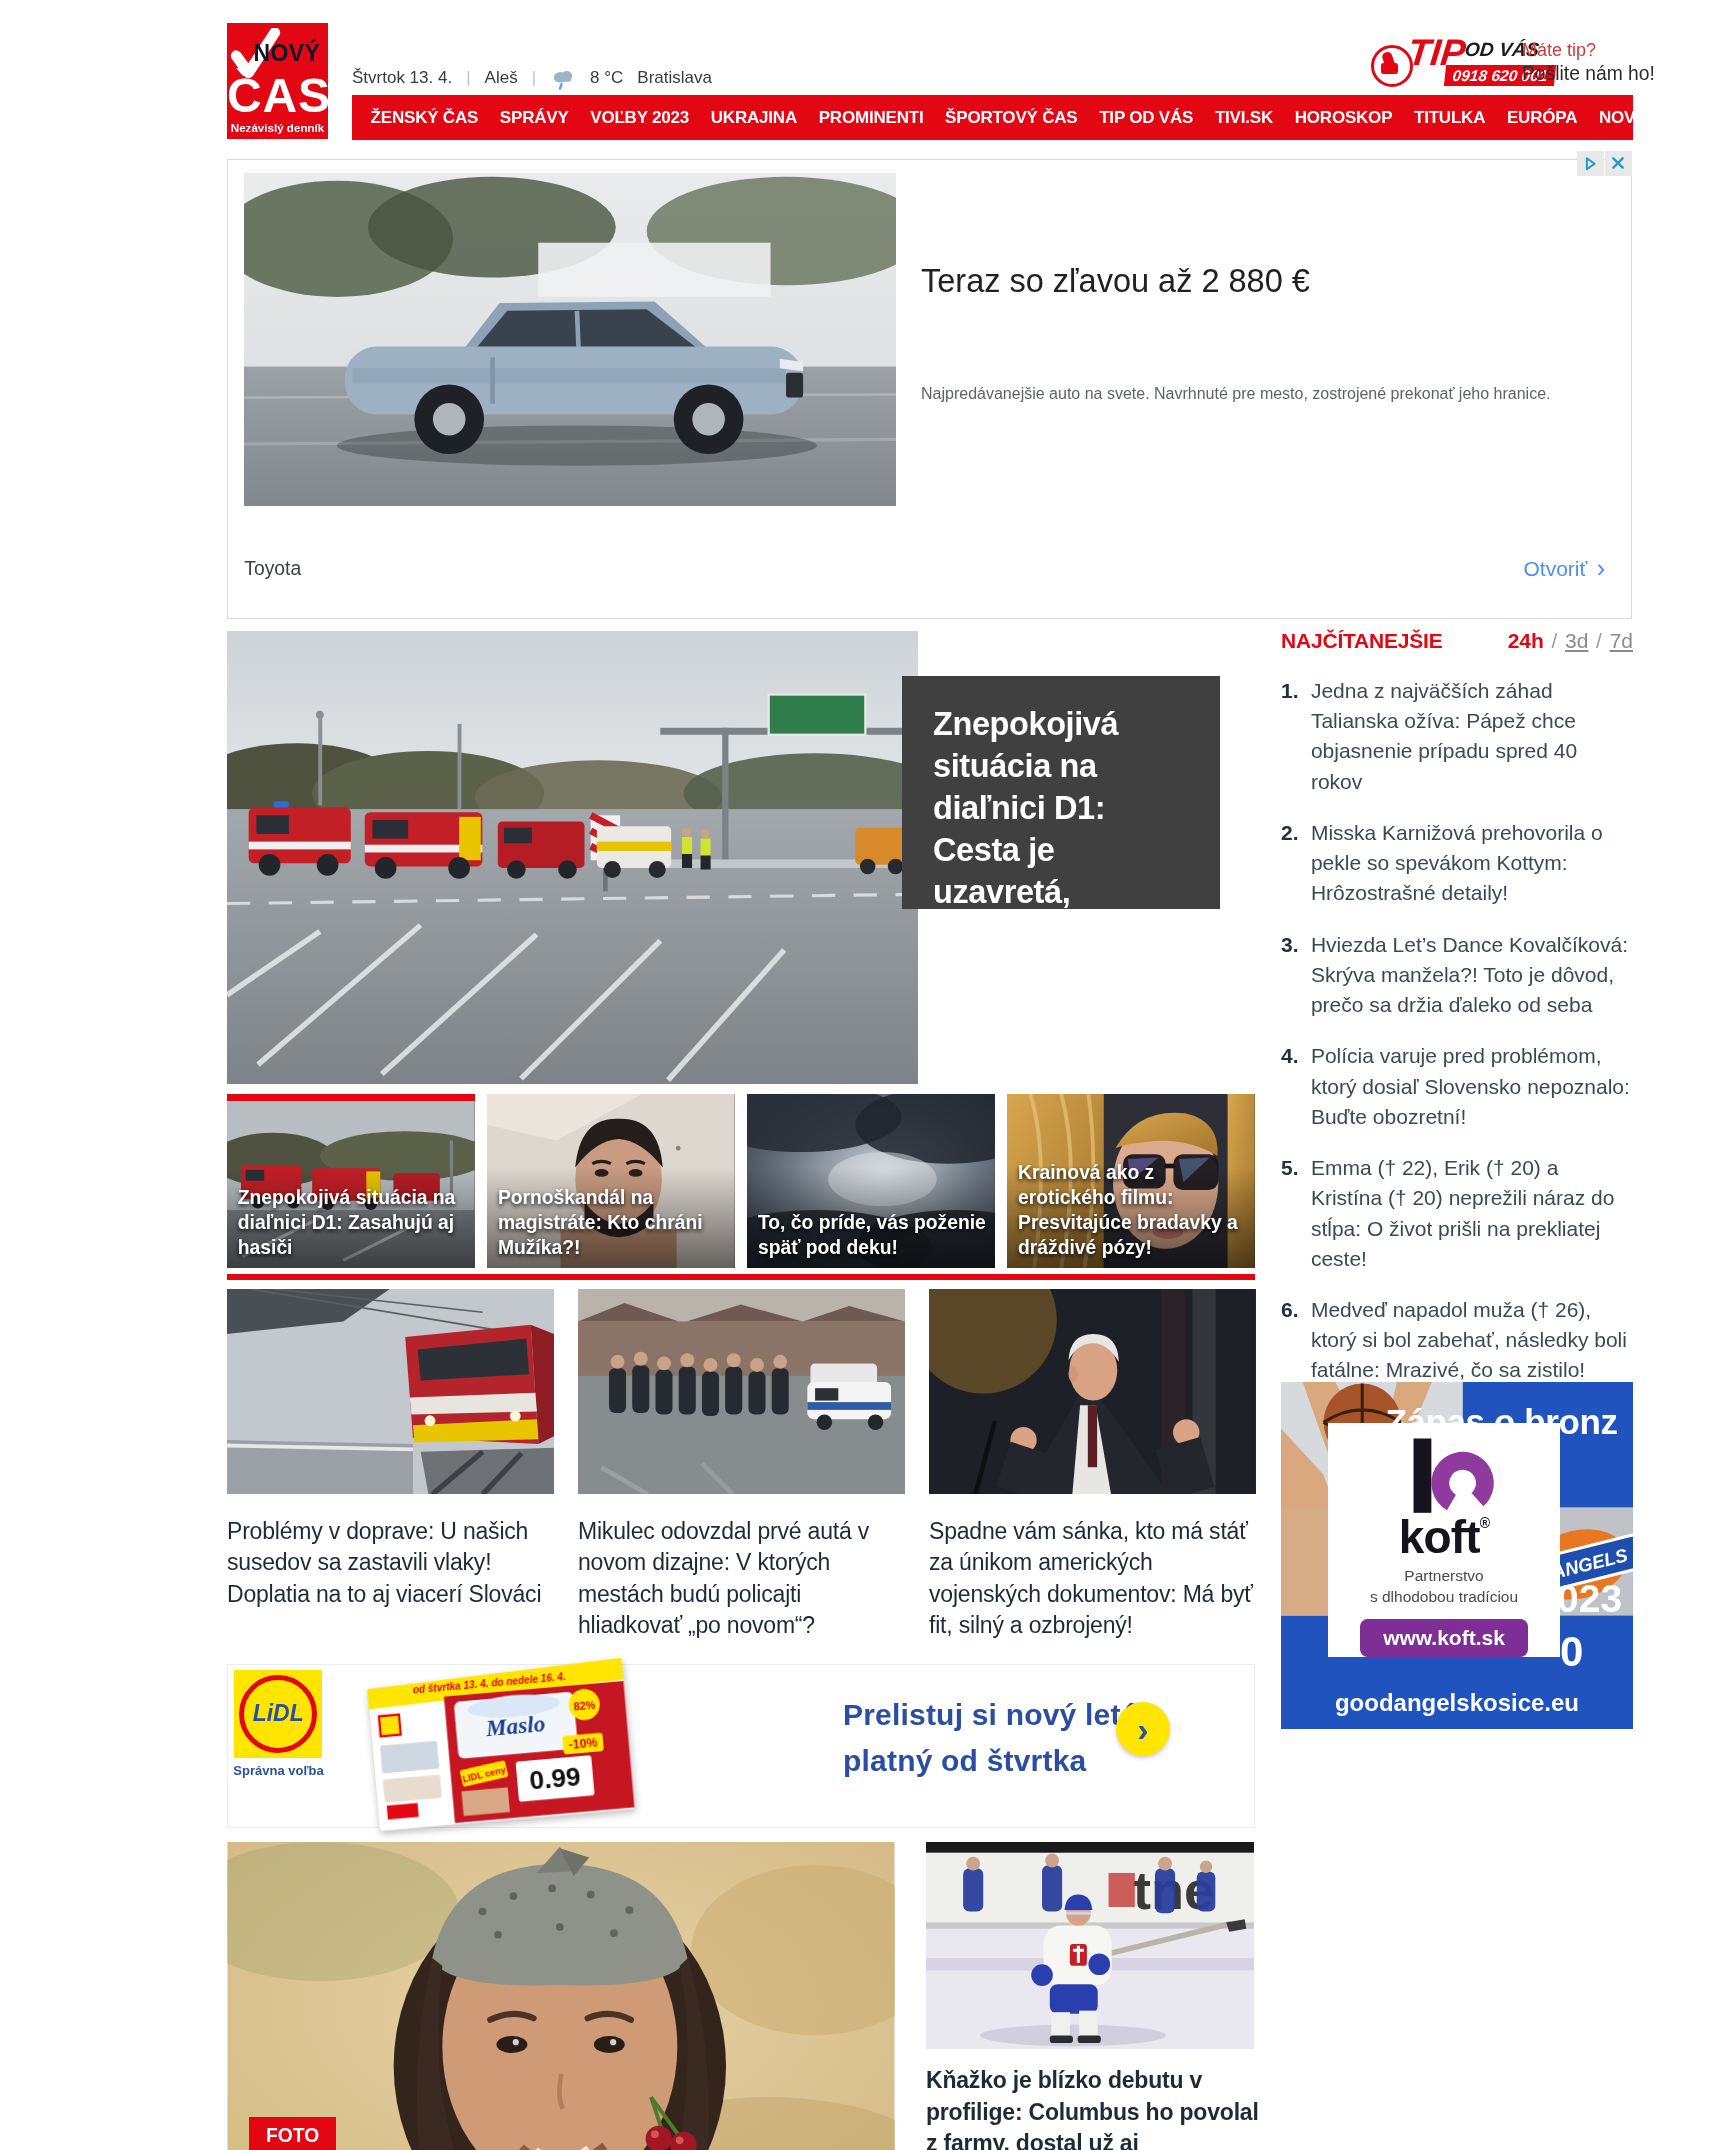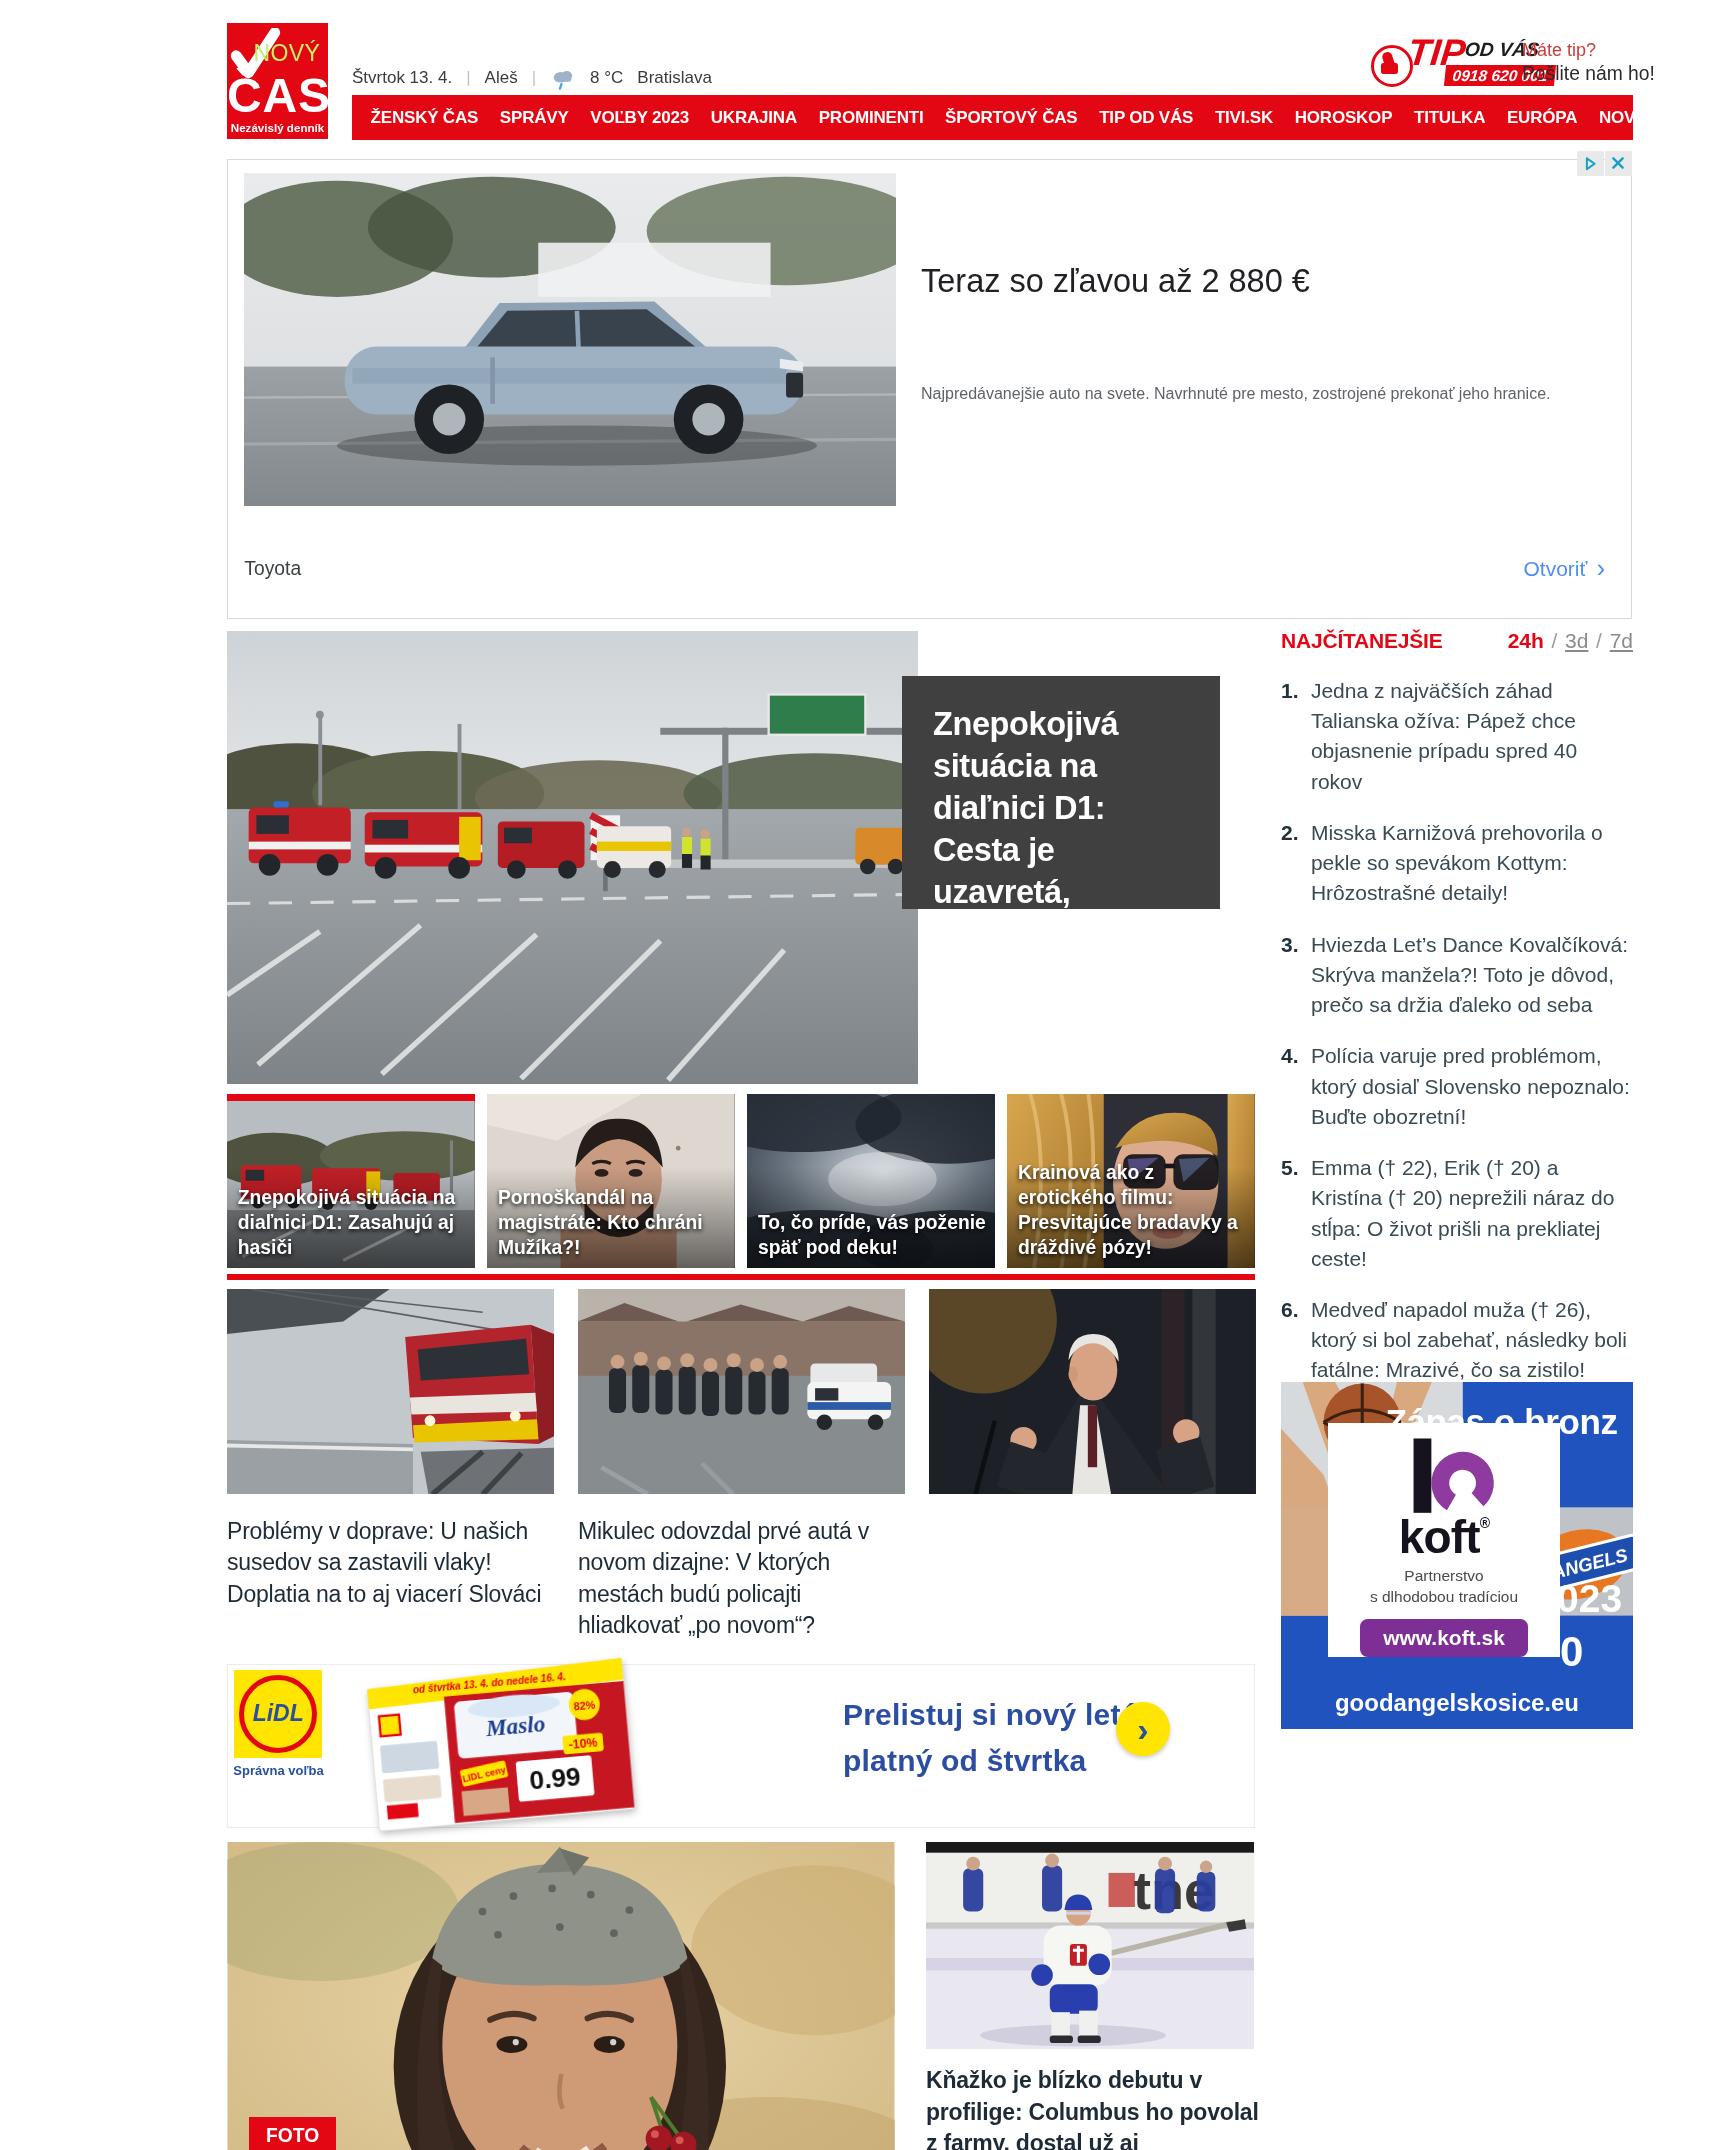--- a/index.html
+++ b/index.html
@@ -2,21 +2,21 @@
 <html lang="sk" style="font-size:12.4px"><head>
 <meta charset="utf-8">
 <style>
   html,body{margin:0;padding:0;background:#ffffff;}
   #page{position:relative;width:1723px;height:2151px;background:#fff;overflow:hidden;
         font-family:"Liberation Sans",sans-serif;}
   .abs{position:absolute;}
 
   
   .logo-box{left:227px;top:23px;width:101px;height:116px;background:#e30613;z-index:6;}
-  .logo-top{position:absolute;right:7.7px;top:17px;color:#bef264;font-weight:normal;font-size:23px;letter-spacing:0.4px;}
+  .logo-top{position:absolute;right:7.7px;top:17px;color:#0f172a;font-weight:bold;font-size:23px;letter-spacing:0.4px;}
   .logo-main{position:absolute;left:0;right:0;top:45px;text-align:center;color:#fff;font-weight:bold;font-size:48px;letter-spacing:0.8px;}
   .logo-tag{position:absolute;left:0;right:0;bottom:5.4px;text-align:center;color:#fff;font-weight:bold;font-size:11.6px;}
   .meta-row{left:352px;top:65px;display:flex;align-items:center;gap:14px;font-size:17px;color:#3b3b3b;}
   .meta-sep{color:#c3c3c3;}
   .tip-logo{left:1371px;top:37px;width:139px;height:54px;}
   .tip-thumb{position:absolute;left:0;top:7.7px;width:36px;height:36px;border:3.1px solid #e30613;border-radius:50%;background:#fff;}
   .tip-thumb i{position:absolute;left:9.3px;top:4.6px;width:10px;height:14px;background:#e30613;border-radius:4.6px 4.6px 0 0;transform:rotate(-18deg);}
   .tip-thumb b{position:absolute;left:7px;top:15.5px;width:17px;height:10.8px;background:#e30613;border-radius:2.3px;}
   .tip-word{position:absolute;left:37px;top:-4.6px;color:#e30613;font-weight:bold;font-style:italic;font-size:37px;transform:skewX(-6deg);text-shadow:1.5px 1.5px 0 #fff,2.3px 2.3px 0 #9993;}
   .tip-odvas{position:absolute;left:94px;top:1.5px;color:#1d1d1d;font-weight:bold;font-style:italic;font-size:19.3px;transform:skewX(-6deg);white-space:nowrap;}
@@ -517,20 +517,21 @@
           <ellipse cx="212" cy="105" rx="31" ry="39" fill="#d8a284"></ellipse>
           <path d="M180 92 Q182 58 212 58 Q244 58 245 94 Q230 70 212 70 Q192 70 180 92 Z" fill="#e8e6e2"></path>
           <ellipse cx="186" cy="110" rx="6" ry="10" fill="#cf9876"></ellipse>
           <circle cx="122" cy="195" r="17" fill="#d8a284"></circle>
           <circle cx="332" cy="185" r="17" fill="#d8a284"></circle>
           <rect x="95" y="205" width="60" height="60" fill="#23262c" transform="rotate(18 125 235)"></rect>
           <rect x="300" y="198" width="60" height="67" fill="#23262c" transform="rotate(-16 330 230)"></rect>
           <line x1="60" y1="265" x2="85" y2="170" stroke="#0e0f12" stroke-width="6"></line>
         </svg>
       </div>
+      <div class="card-title">Spadne vám sánka, kto má stáť za únikom amerických vojenských dokumentov: Má byť fit, silný a ozbrojený!</div>
     </div>
   </div>
 
   <div class="abs lidl">
     <div class="lidl-logo">
       <div class="lidl-circle">LiDL</div>
     </div>
     <div class="lidl-slogan">Správna voľba</div>
 
     <svg class="lidl-leaflet" viewBox="0 0 335 200">

